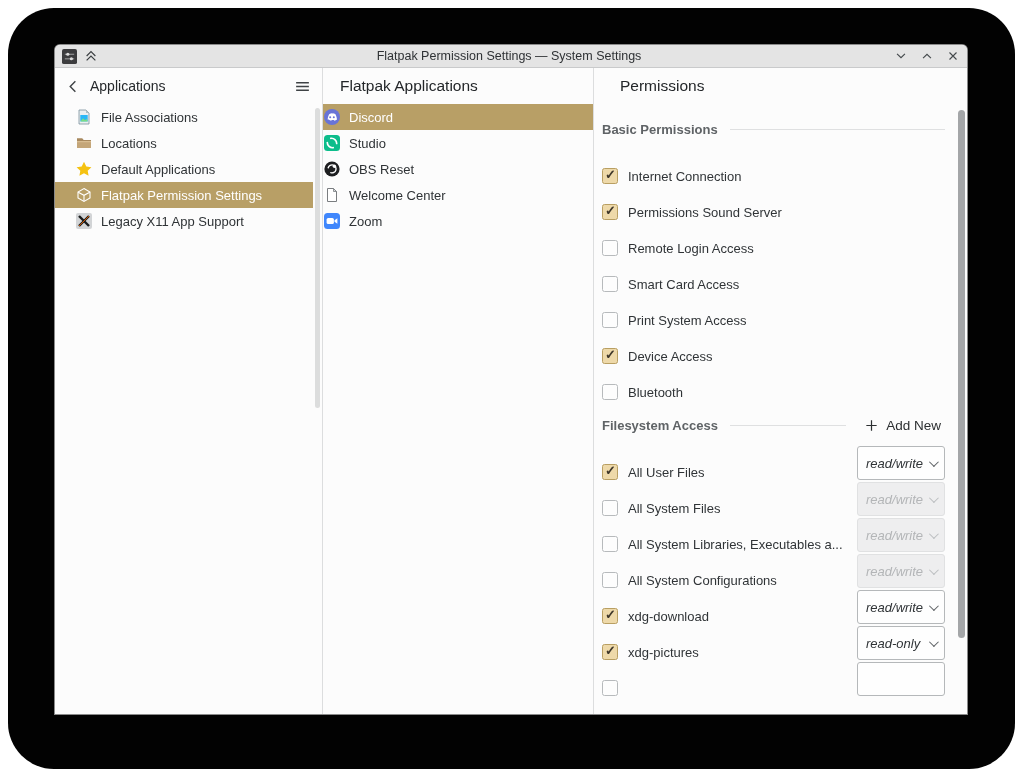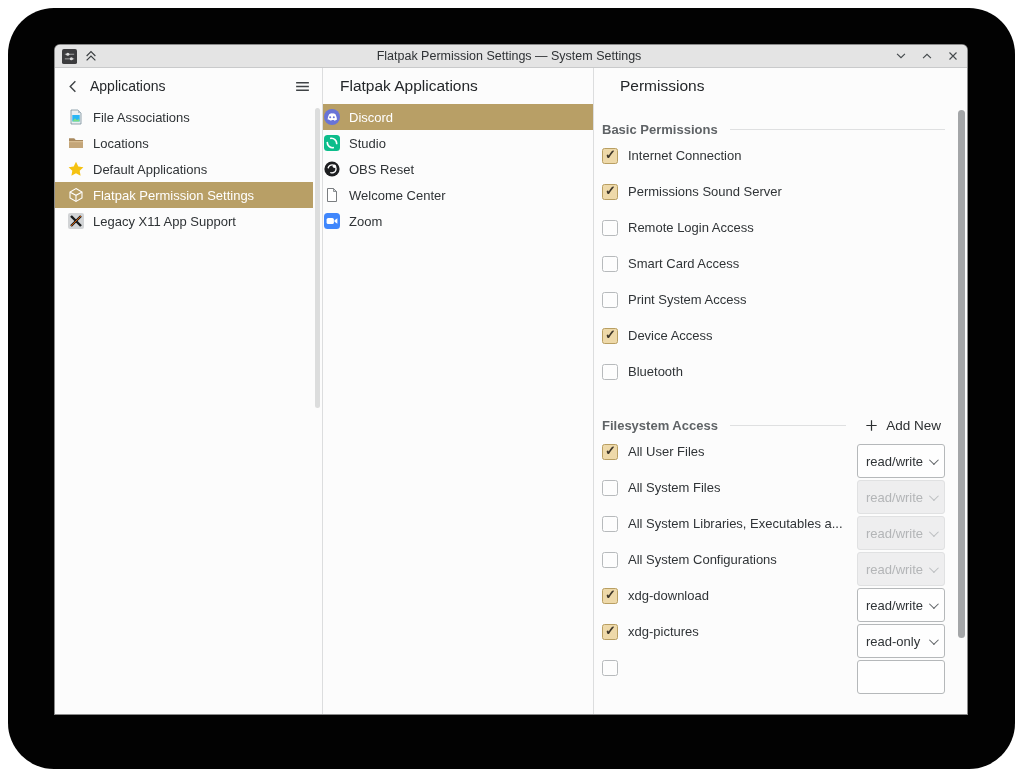--- a/index.html
+++ b/index.html
@@ -28,21 +28,21 @@
   .body { flex:1; display:flex; overflow:hidden; }
 
   
   .sidebar { width:268px; border-right:1px solid #dcddde; background:#fcfcfc;
              display:flex; flex-direction:column; position:relative; }
   .side-header { height:36px; display:flex; align-items:center; padding:0 11px; flex:0 0 auto; }
   .side-header .backico { width:15px; height:15px; display:inline-flex; margin-right:9px; }
   .side-header .htext { font-size:14px; color:#26292c; }
   .side-header .burger { margin-left:auto; width:17px; height:17px; display:inline-flex; }
   .side-list { flex:1; }
-  .side-item { height:26px; display:flex; align-items:center; padding-left:13px;
+  .side-item { height:26px; display:flex; align-items:center; padding-left:21px;
                margin-right:9px; font-size:13px; color:#2f3336; }
   .side-item .icon { width:16px; height:16px; margin-right:9px; display:inline-flex; flex:0 0 auto; }
   .side-item.selected { background:#b89f66; color:#ffffff; }
   .side-scrollthumb { position:absolute; right:2px; top:40px; width:5px; height:300px;
                       background:#dcdddd; border-radius:3px; }
 
   
   .rightpart { flex:1; display:flex; flex-direction:column; overflow:hidden; }
   .cols { flex:1; display:flex; overflow:hidden; }
 
@@ -59,32 +59,32 @@
   .permpanel { flex:1; position:relative; overflow:hidden; background:#fcfcfc; }
   .permpanel .col-header { padding-left:26px; }
   .perm-content { padding:0 22px 0 8px; }
   .section-head { display:flex; align-items:center; height:26px; margin-top:12px; margin-bottom:6px; }
   .section-title { font-size:13px; font-weight:bold; color:#5f6366; white-space:nowrap; }
   .section-line { flex:1; height:1px; background:#dfe0e1; margin-left:12px; }
   .addnew-btn { display:flex; align-items:center; gap:7px; margin-left:14px; background:none;
                 border:none; font-size:13.5px; color:#2c2f31; font-family:inherit; padding:2px 4px;justify-content:space-between; }
   .addnew-btn .plus { width:15px; height:15px; display:inline-flex; }
 
-  .perm-row { height:36px; display:flex; align-items:flex-start; }
+  .perm-row { height:36px; display:flex; align-items:flex-end; }
   .cb { width:16px; height:16px; border:1px solid #b7babc; border-radius:2.5px;
         background:#fdfdfd; flex:0 0 auto; position:relative; }
   .cb.checked { background:#eed9a9; border-color:#b99f62; }
   .cb.checked::after { content:"✓"; position:absolute; left:2px; top:-2px; font-size:13px;
                        font-weight:bold; color:#3f372a; }
   .perm-lbl { margin-left:10px; font-size:13px; color:#303437; white-space:nowrap;
               overflow:hidden; text-overflow:ellipsis; }
 
   .dropdown { margin-left:auto; width:88px; height:26px; border-radius:3px;
               display:flex; align-items:center; padding:16px 8px;
-              background:#eeeeef; border:1px solid #e0e1e2; color:#b3b5b7; font-size:13px; }
+              background:#eeeeef; border:1px solid #e0e1e2; color:#b3b5b7; font-size:13px;font-style:italic; }
   .dropdown .dval { flex:1; }
   .dropdown .chev { width:7px; height:7px; border-right:1.5px solid #bcbec0;
                     border-bottom:1.5px solid #bcbec0; transform:rotate(45deg) translateY(-2px); }
   .dropdown.enabled { background:#fefefe; border-color:#b5b8ba; color:#2f3336; }
   .dropdown.enabled .chev { border-color:#5f6366; }
 
   .perm-scrollthumb { position:absolute; right:2px; top:42px; width:7px; height:528px;
                       background:#a4a6a8; border-radius:3.5px; }
 
   

